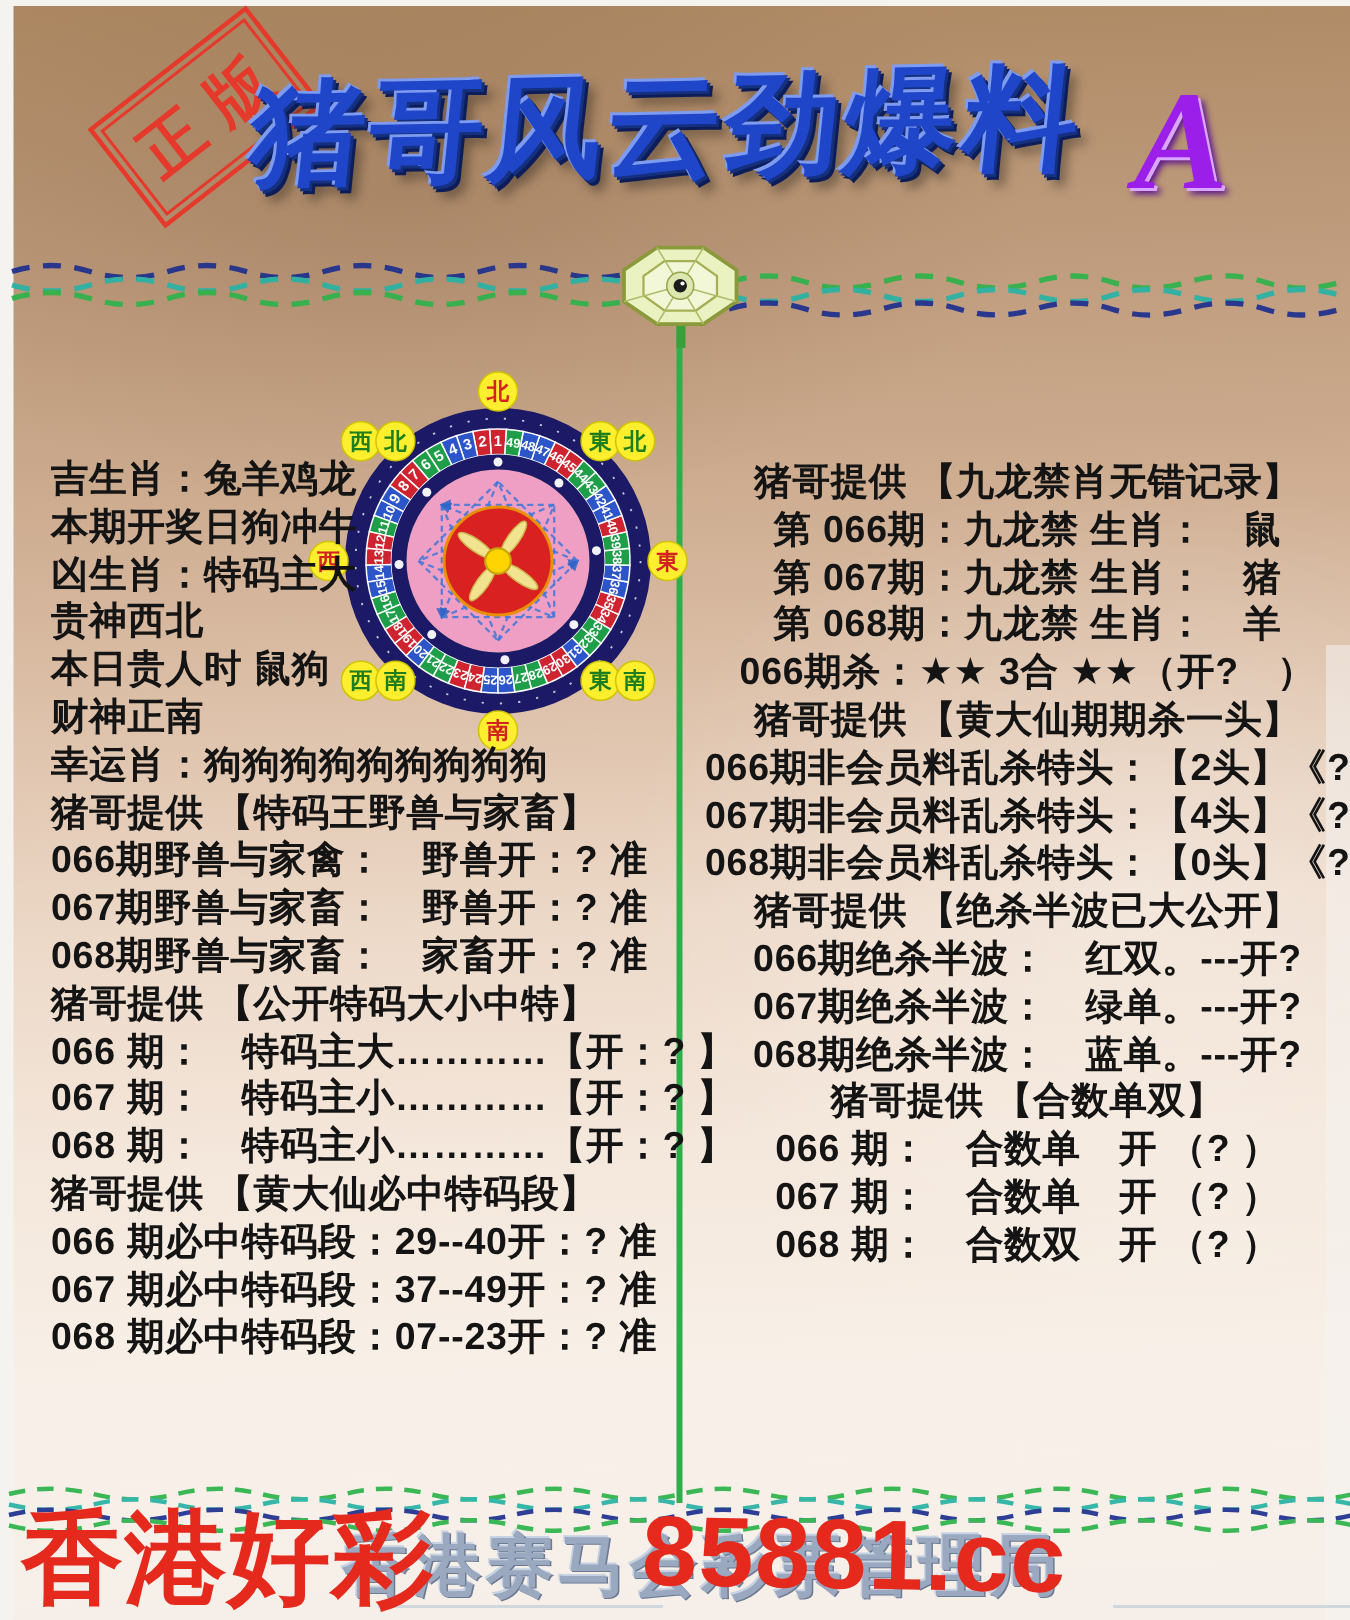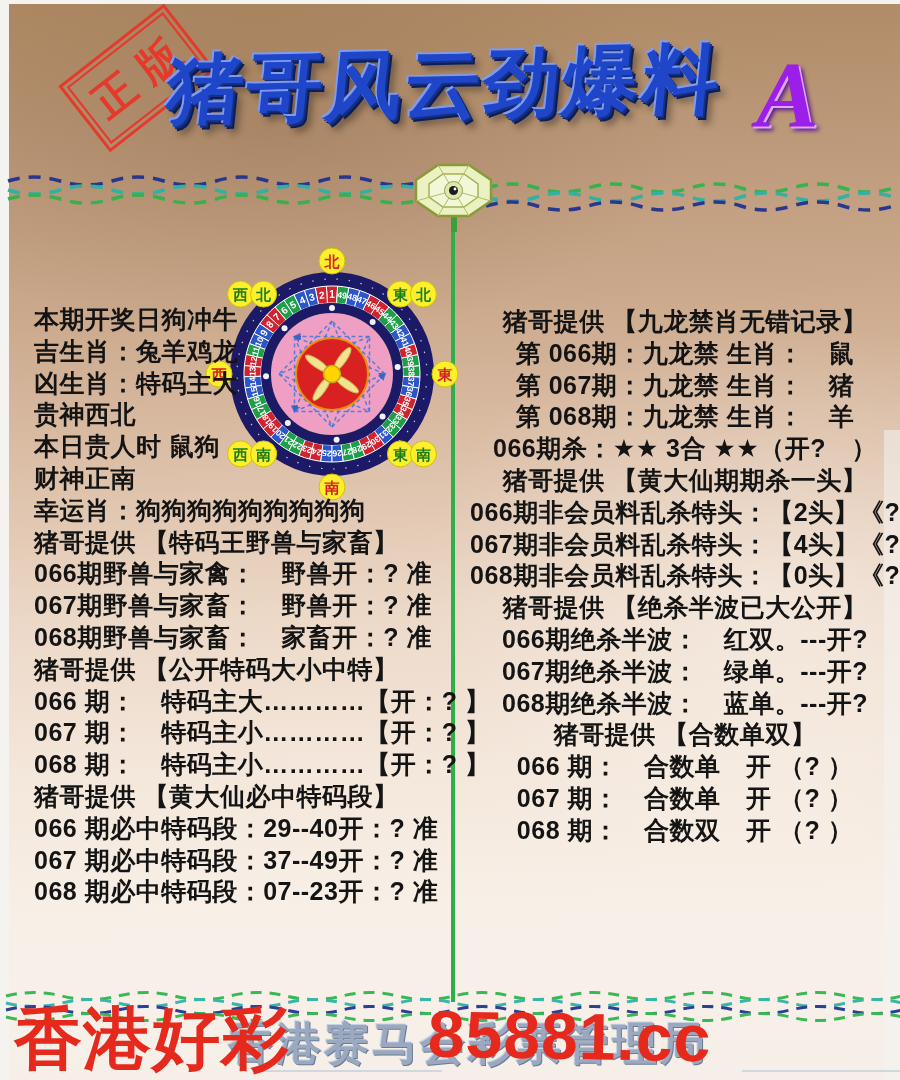--- a/index.html
+++ b/index.html
@@ -263,22 +263,22 @@
       </g>
       <g transform="translate(-79.90306627407986,-79.90306627407988)">
         <circle cx="-11.5" cy="0" r="13" fill="#fdee2e" stroke="#cfc400" stroke-width="1"></circle>
         <text x="-11.5" y="0.5" font-size="15" font-weight="bold" fill="#1e7e1e" text-anchor="middle" dominant-baseline="central">西</text>
         <circle cx="11.5" cy="0" r="13" fill="#fdee2e" stroke="#cfc400" stroke-width="1"></circle>
         <text x="11.5" y="0.5" font-size="15" font-weight="bold" fill="#1e7e1e" text-anchor="middle" dominant-baseline="central">北</text>
       </g>
     </svg>
 
   <div class="col" style="left:34px;top:304px;width:420px;">
+    <div class="txtline">吉生肖：兔羊鸡龙</div>
     <div class="txtline">本期开奖日狗冲牛</div>
-    <div class="txtline">吉生肖：兔羊鸡龙</div>
     <div class="txtline">凶生肖：特码主大</div>
     <div class="txtline">贵神西北</div>
     <div class="txtline">本日贵人时 鼠狗</div>
     <div class="txtline">财神正南</div>
     <div class="txtline">幸运肖：狗狗狗狗狗狗狗狗狗</div>
     <div class="txtline">猪哥提供 【特码王野兽与家畜】</div>
     <div class="txtline">066期野兽与家禽：　野兽开：? 准</div>
     <div class="txtline">067期野兽与家畜：　野兽开：? 准</div>
     <div class="txtline">068期野兽与家畜：　家畜开：? 准</div>
     <div class="txtline">猪哥提供 【公开特码大小中特】</div>

